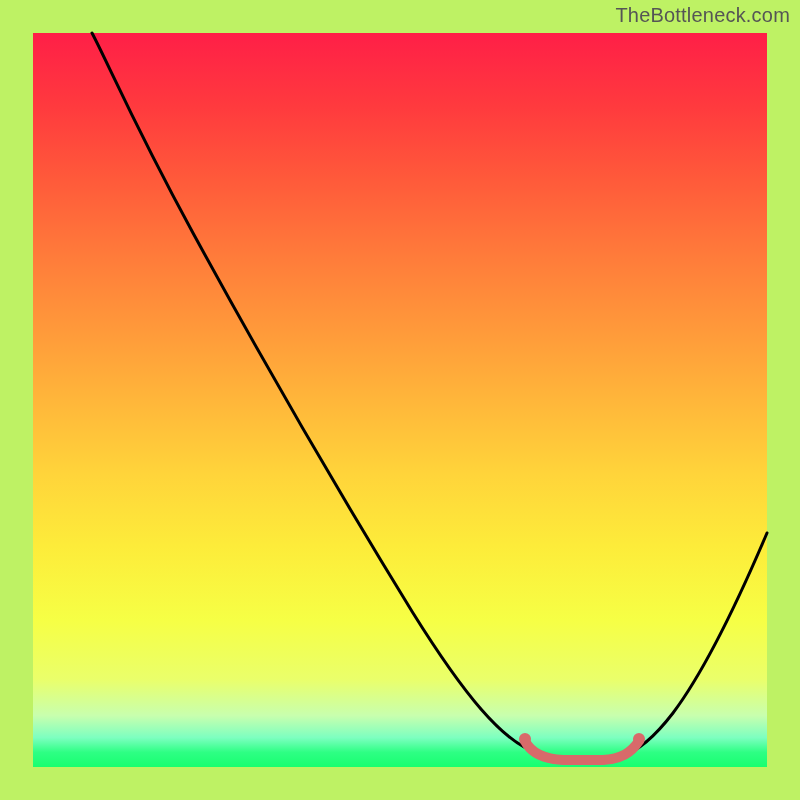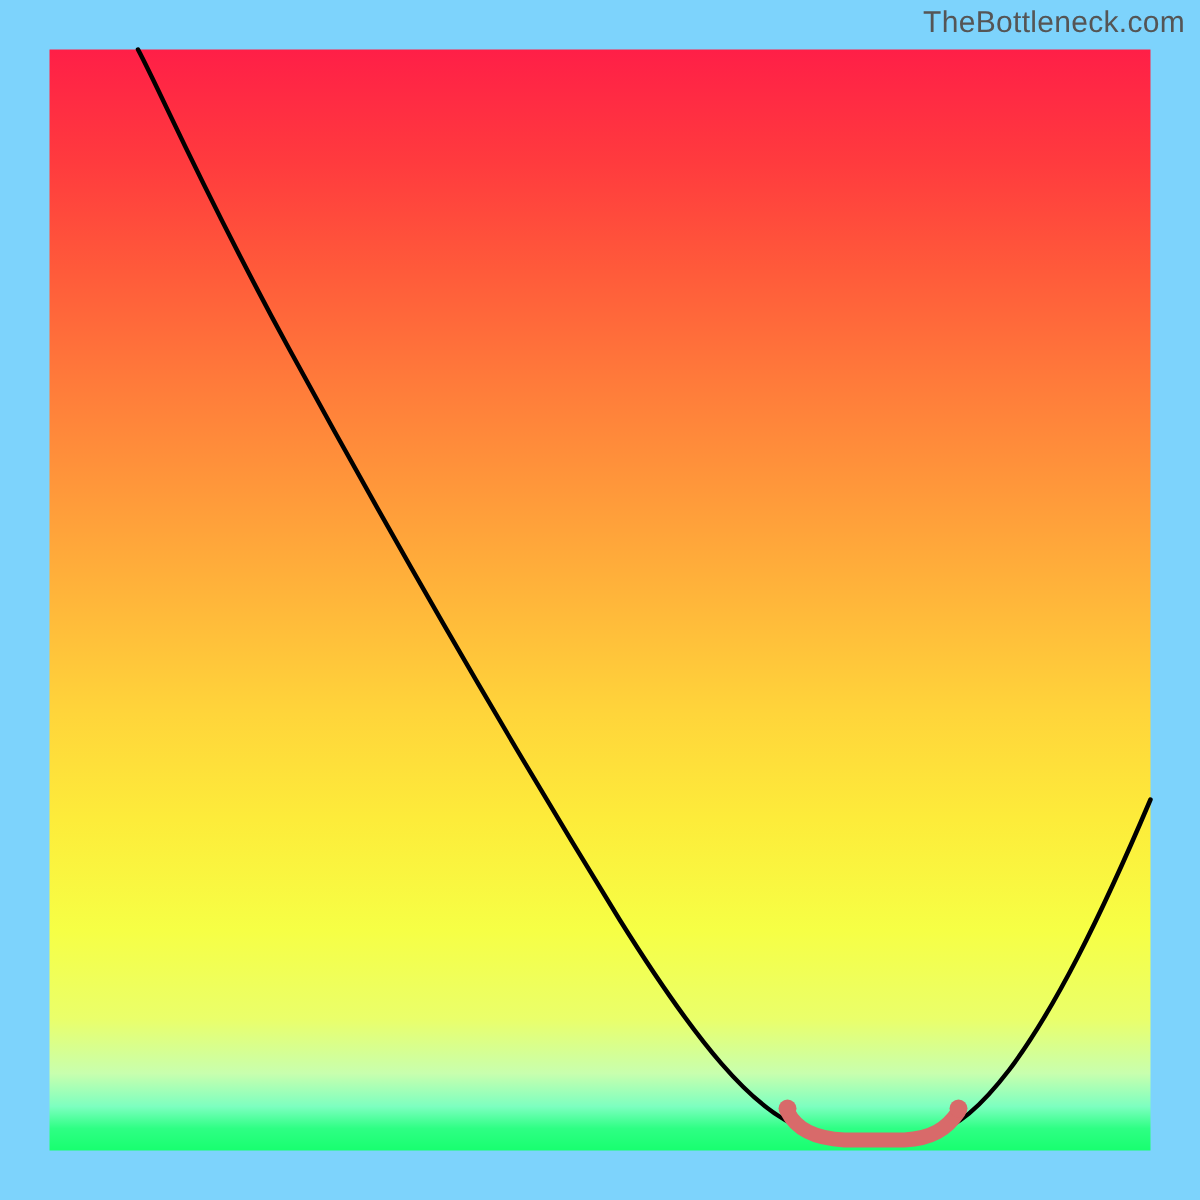--- a/index.html
+++ b/index.html
@@ -8,21 +8,21 @@
     width: 800px;
     height: 800px;
     background: #000;
     font-family: Arial, Helvetica, sans-serif;
     overflow: hidden;
   }
   .container {
     position: relative;
     width: 800px;
     height: 800px;
-    background: #7dd3fc;
+    background: #bef264;
   }
   .watermark {
     position: absolute;
     top: 4px;
     right: 10px;
     color: #555;
     font-size: 20px;
     font-weight: 500;
     letter-spacing: 0.2px;
     z-index: 10;

